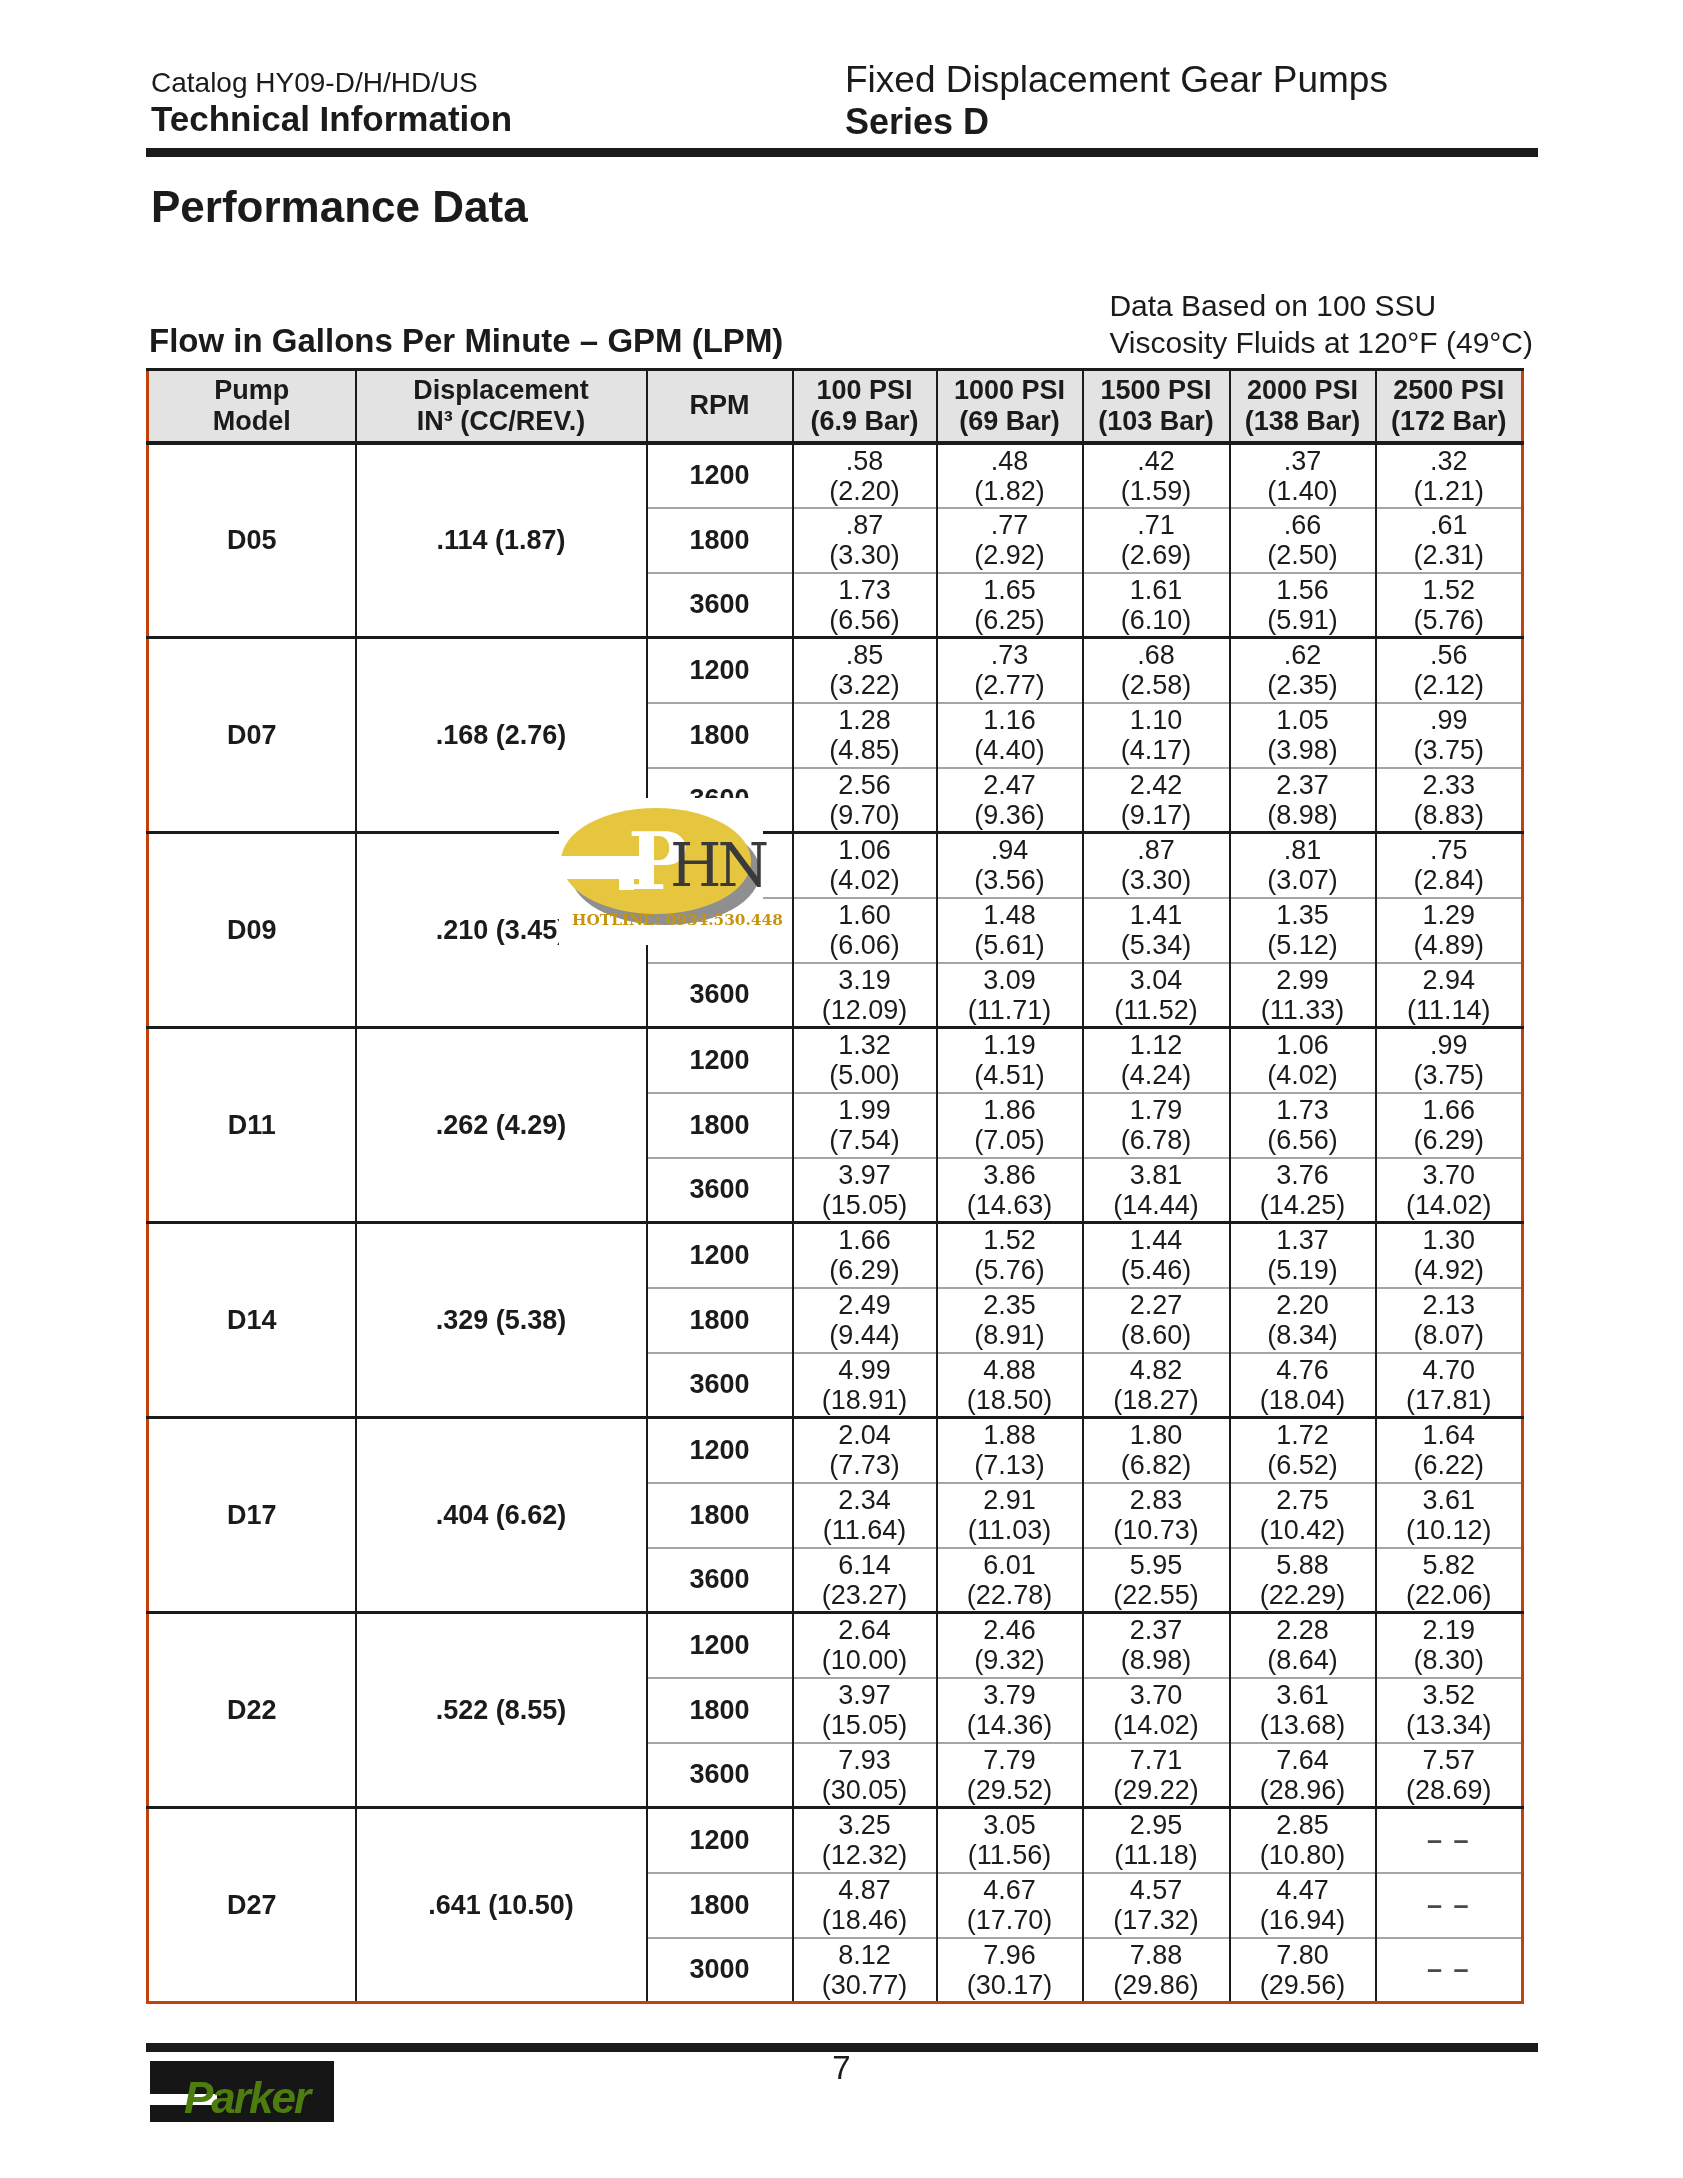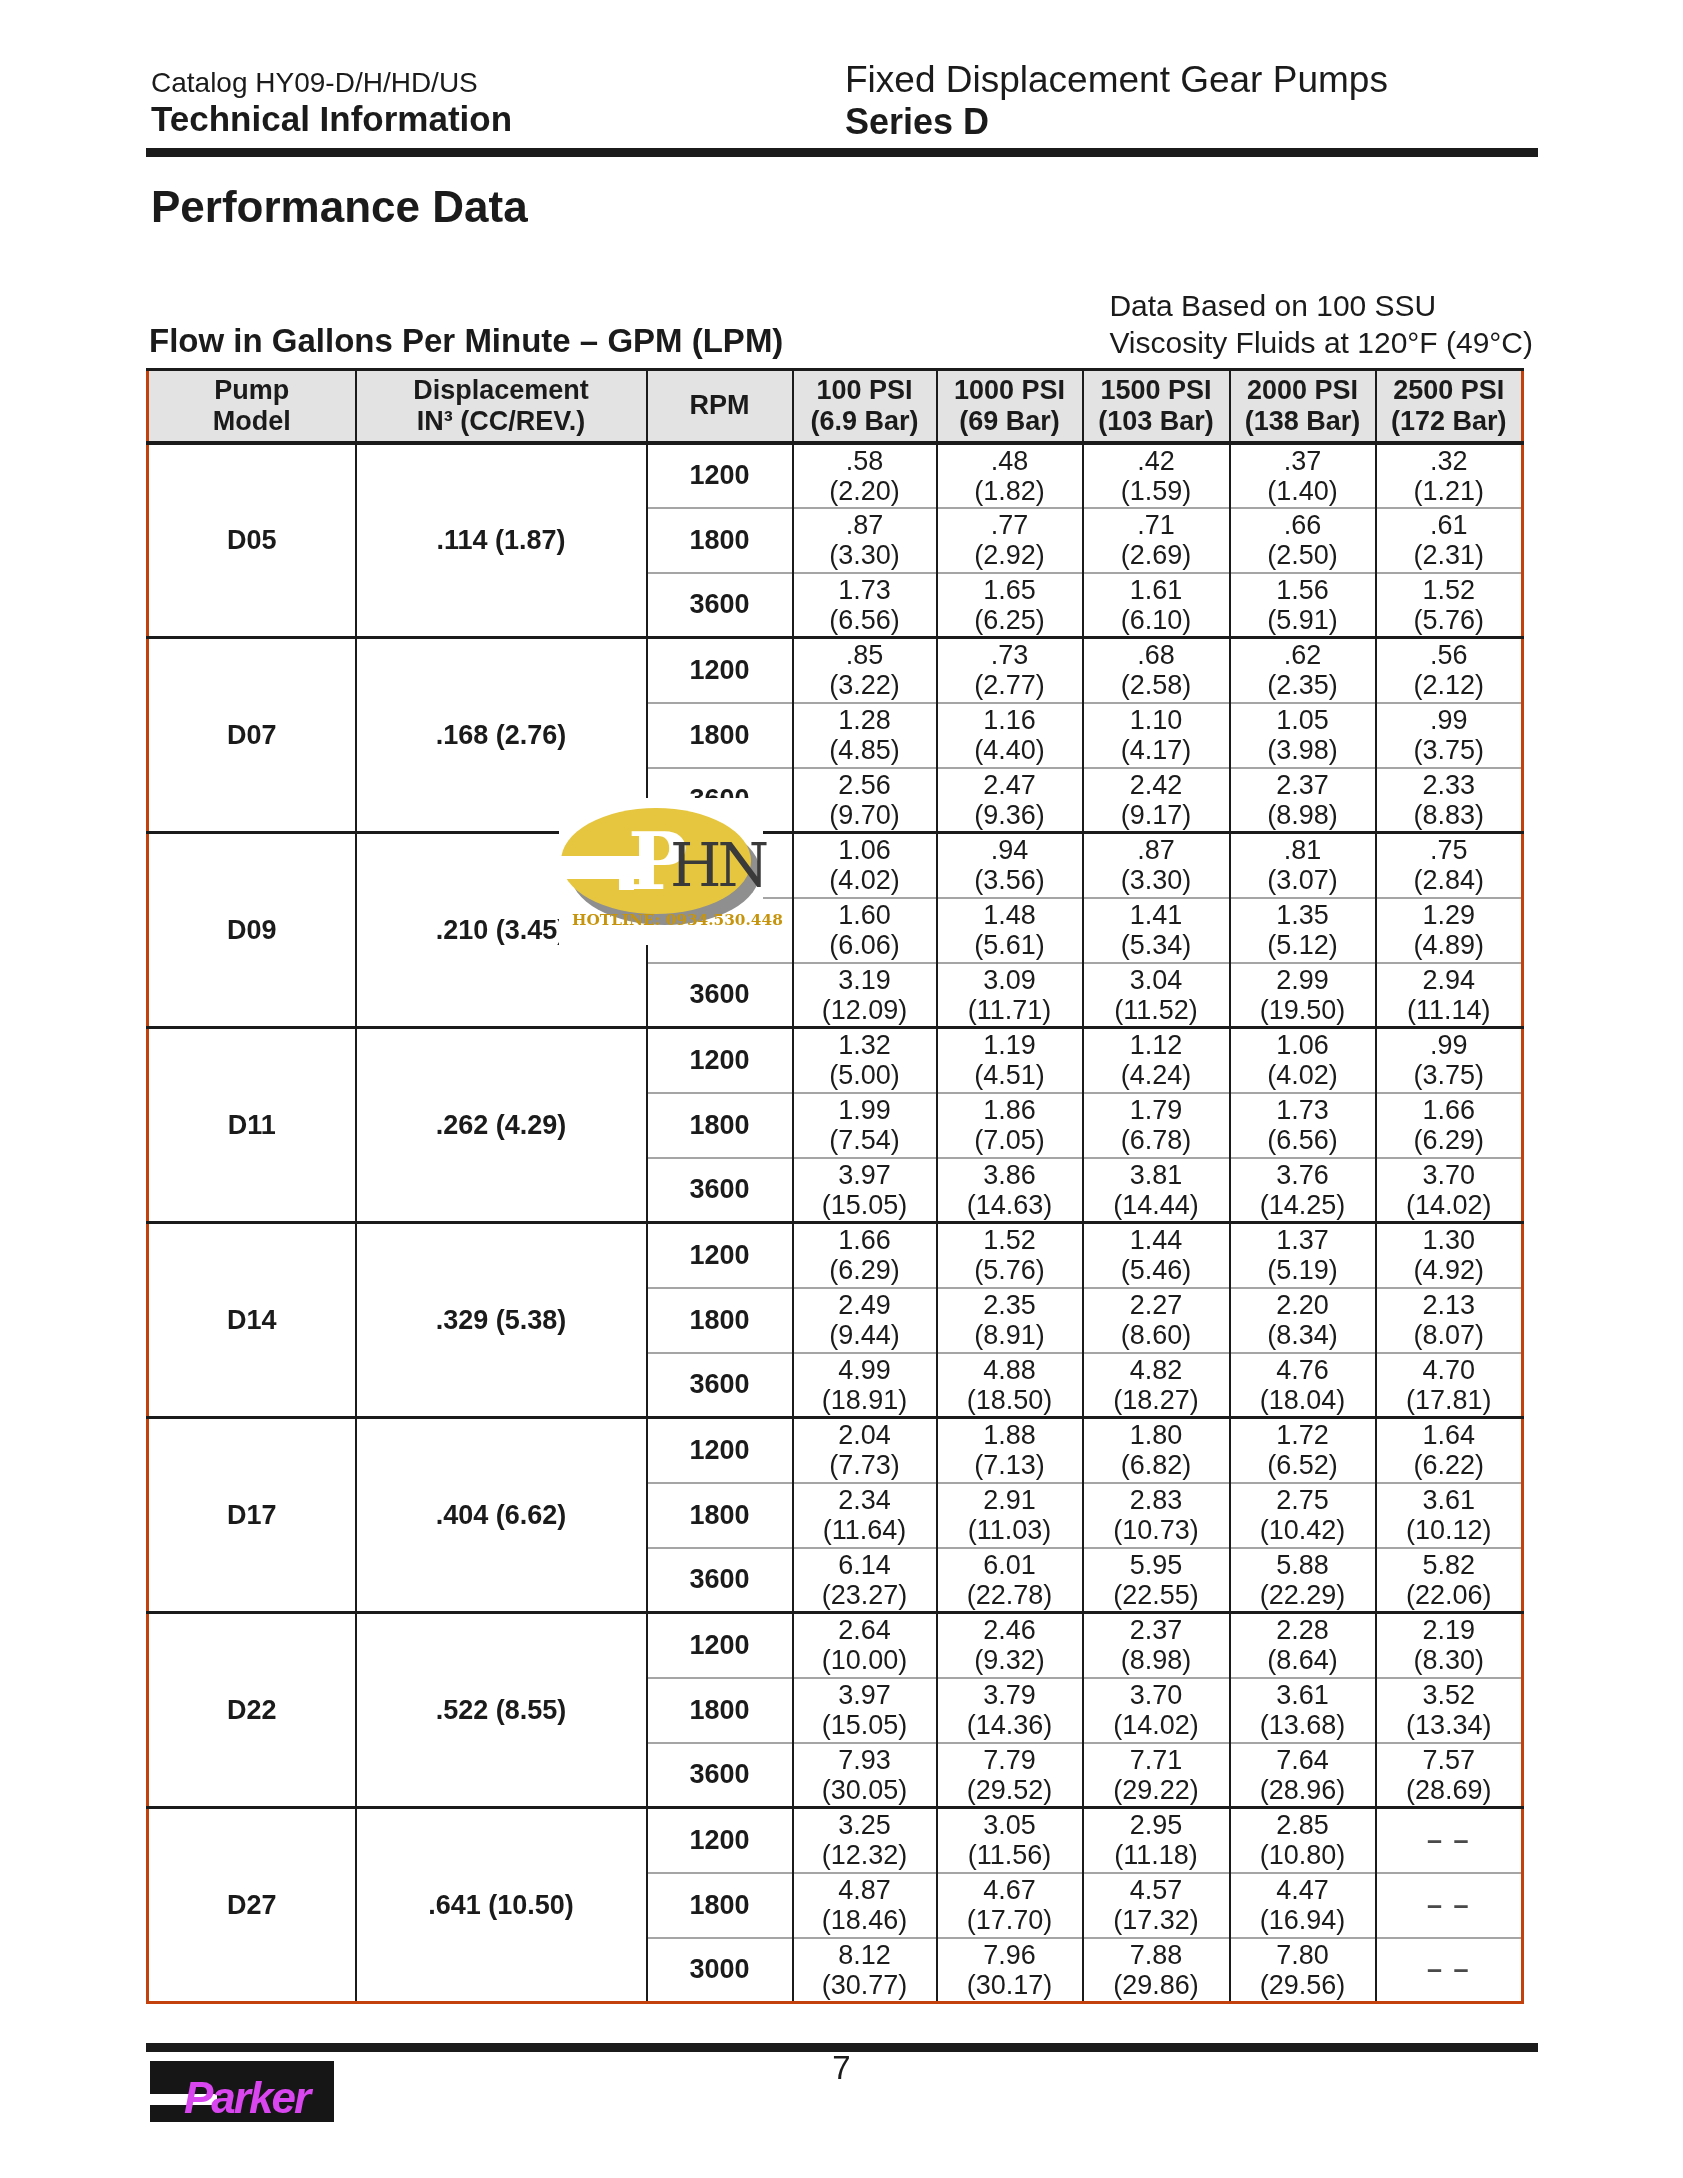--- a/index.html
+++ b/index.html
@@ -50,21 +50,21 @@
            font-size:79px; line-height:79px; color:#ffffff; }
   .wm-hn { position:absolute; left:109px; top:28px; font-family:"DejaVu Serif","Liberation Serif",serif; font-weight:normal;
            font-size:59px; line-height:59px; color:#3a3a3a; letter-spacing:-4px; }
   .wm-hotline { position:absolute; left:13px; top:113px; font-family:"DejaVu Serif","Liberation Serif",serif;
                 font-weight:bold; font-size:15.3px; color:#c7950d; white-space:nowrap; }
   
   .footer-rule { position:absolute; left:146px; top:2043px; width:1392px; height:9px; background:#1b1b1b; }
   .page-num    { position:absolute; left:0; top:2049px; width:1683px; text-align:center; font-size:33px; }
   .parker-box  { position:absolute; left:150px; top:2061px; width:184px; height:73px; background:#161616; }
   .parker-dash { position:absolute; left:-2px; top:33px; width:69px; height:11px; background:#ffffff; }
-  .parker-word { position:absolute; left:34px; top:13px; color:#d946ef; font-size:44px; line-height:48px;
+  .parker-word { position:absolute; left:34px; top:13px; color:#4d7c0f; font-size:44px; line-height:48px;
                  font-weight:bold; font-style:italic; letter-spacing:-2px; }
   .corp-block  { position:absolute; left:1184px; top:2047px; font-size:24px; line-height:33px; }
   .corp-name   { font-weight:bold; }
 </style>
 </head>
 <body>
 
 <div class="page">
 
   <div class="hdr-catalog">Catalog HY09-D/H/HD/US</div>
@@ -327,21 +327,21 @@
           <td class="val">
             <div class="gpm">3.09</div>
             <div class="lpm">(11.71)</div>
           </td>
           <td class="val">
             <div class="gpm">3.04</div>
             <div class="lpm">(11.52)</div>
           </td>
           <td class="val">
             <div class="gpm">2.99</div>
-            <div class="lpm">(19.50)</div>
+            <div class="lpm">(11.33)</div>
           </td>
           <td class="val">
             <div class="gpm">2.94</div>
             <div class="lpm">(11.14)</div>
           </td>
         </tr>
         <tr class="block-start">
           <td rowspan="3" class="model">D11</td>
           <td rowspan="3" class="disp">.262 (4.29)</td>
           <td class="rpm">1200</td>

